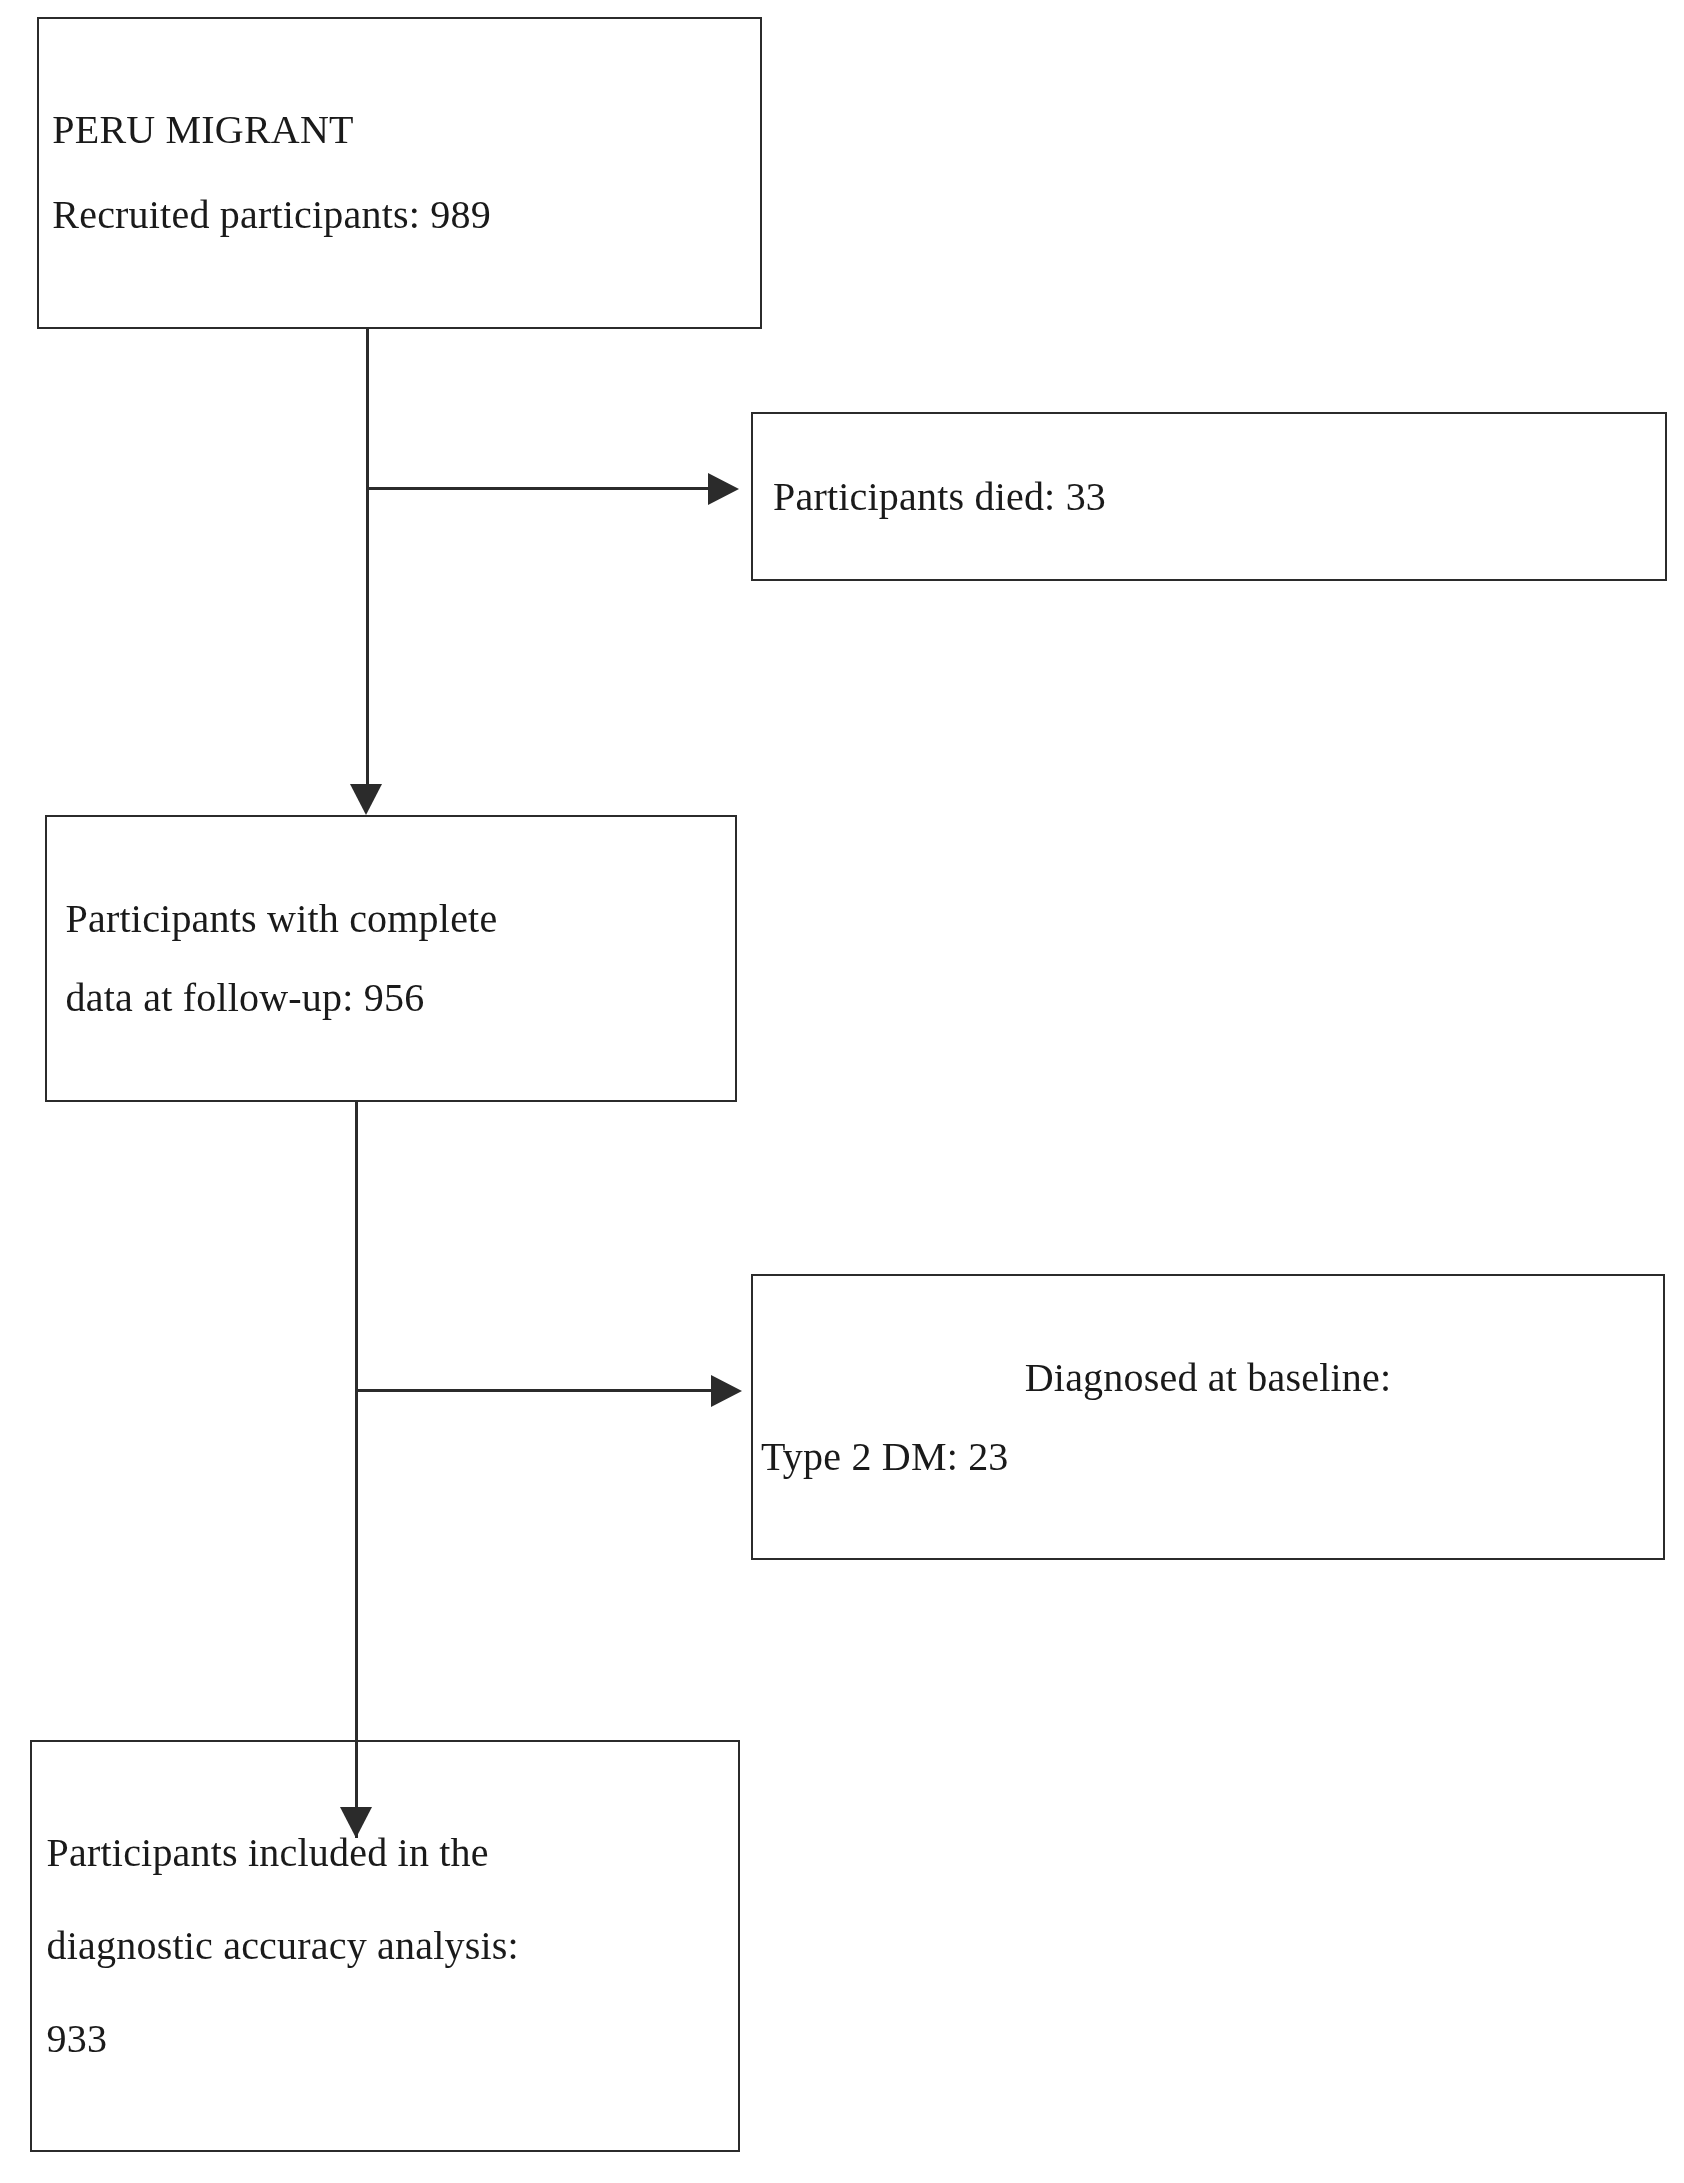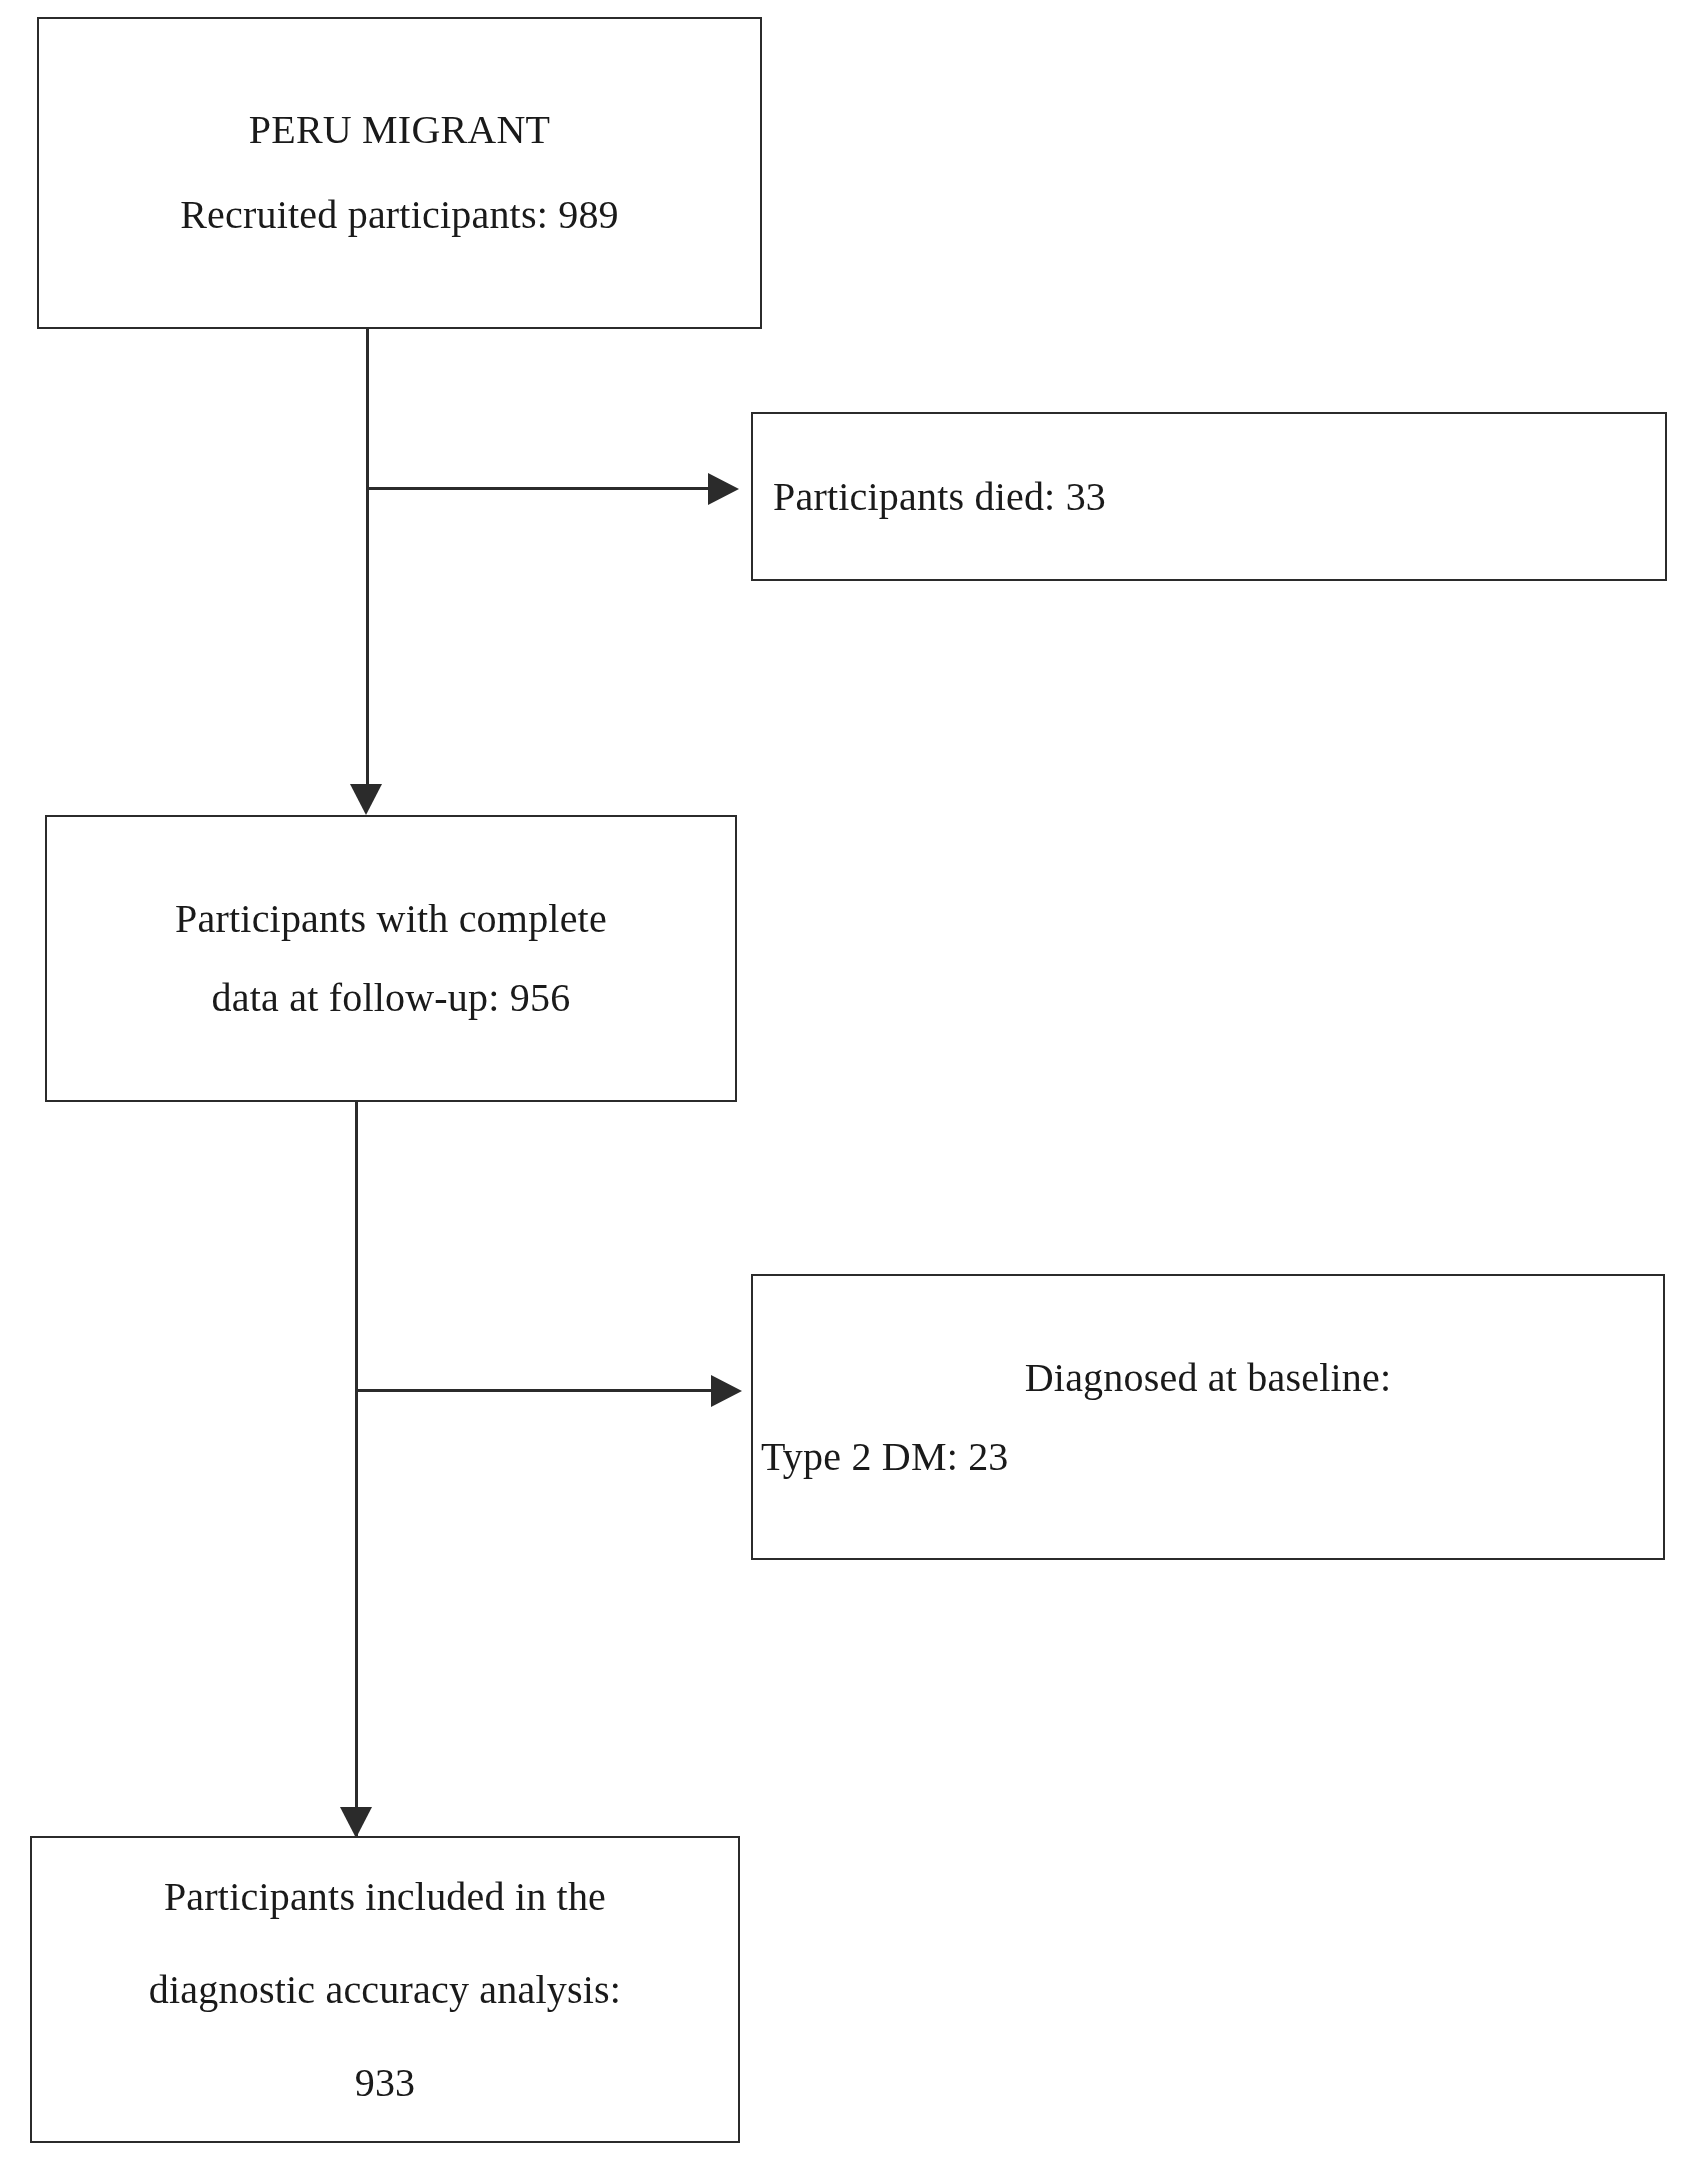--- a/index.html
+++ b/index.html
@@ -25,29 +25,29 @@
     display: flex;
     flex-direction: column;
     justify-content: center;
   }
   .node .line {
     font-size: 40px;
     line-height: 1.15;
     letter-spacing: 0.2px;
     white-space: nowrap;
   }
-  .node.center .line { text-align: center; }
+  .node.center .line { text-align: left; }
   .node.left   .line { text-align: left; }
 
   
   #node-recruited   { left: 37px;   top: 16.6px;   width: 725px; height: 312px; }
   #node-died        { left: 751px; top: 412px;  width: 916px; height: 169px; }
   #node-complete    { left: 45px;   top: 815px; width: 692px; height: 287px; }
   #node-diagnosed   { left: 751px; top: 1274px; width: 914px; height: 286px; }
-  #node-included    { left: 30px;   top: 1836px; width: 710px; height: 307px; }
+  #node-included    { left: 30px;   top: 1740px; width: 710px; height: 412px; }
 
   
   #node-recruited .body { padding: 0 13.3px; }
   #node-recruited .line + .line { margin-top: 39px; }
 
   #node-died .body { padding: 0 0 0 20px; }
 
   #node-complete .body { padding: 0 18.6px; }
   #node-complete .line + .line { margin-top: 33px; }
 

